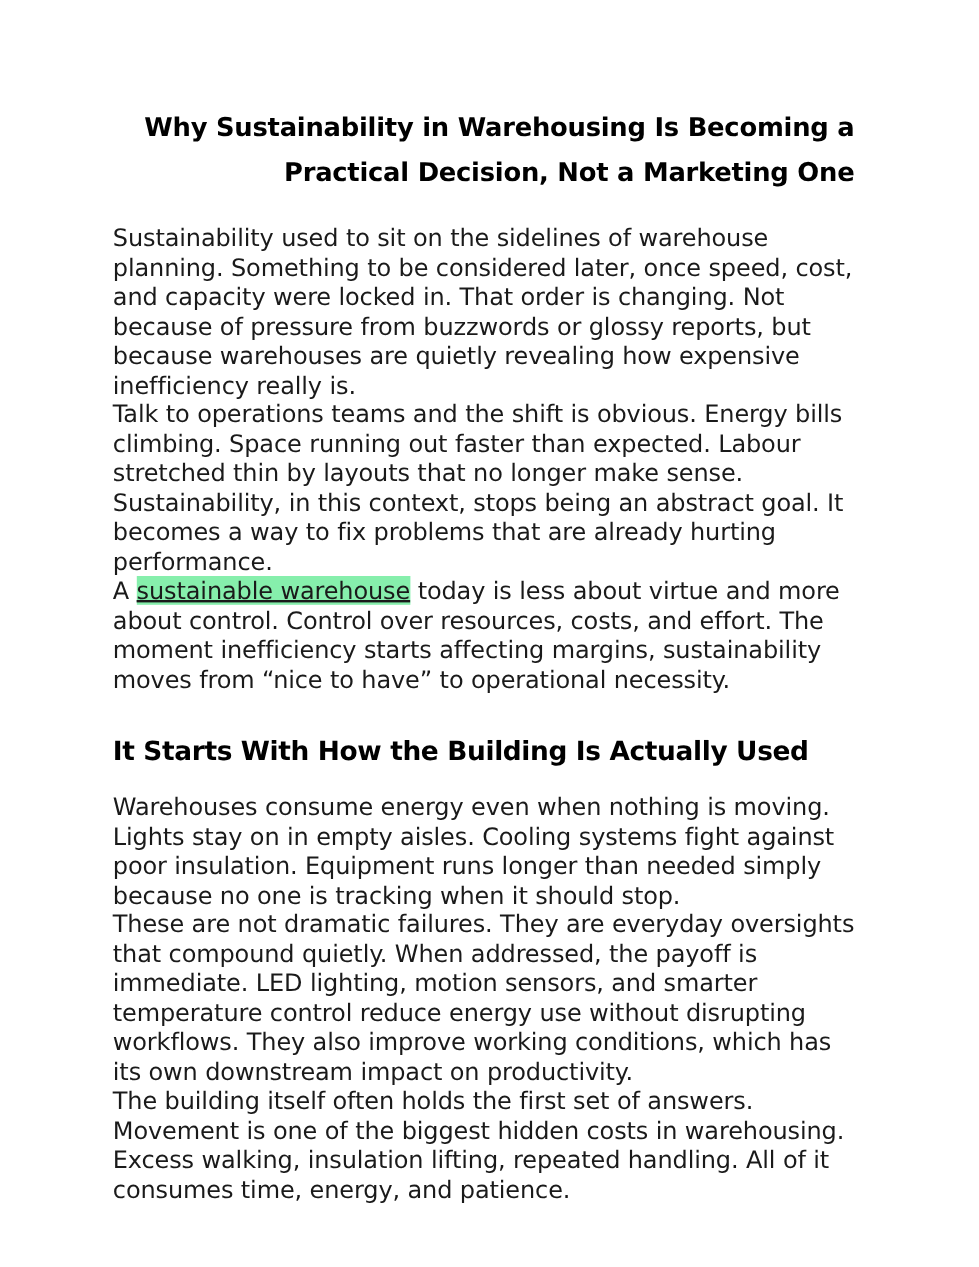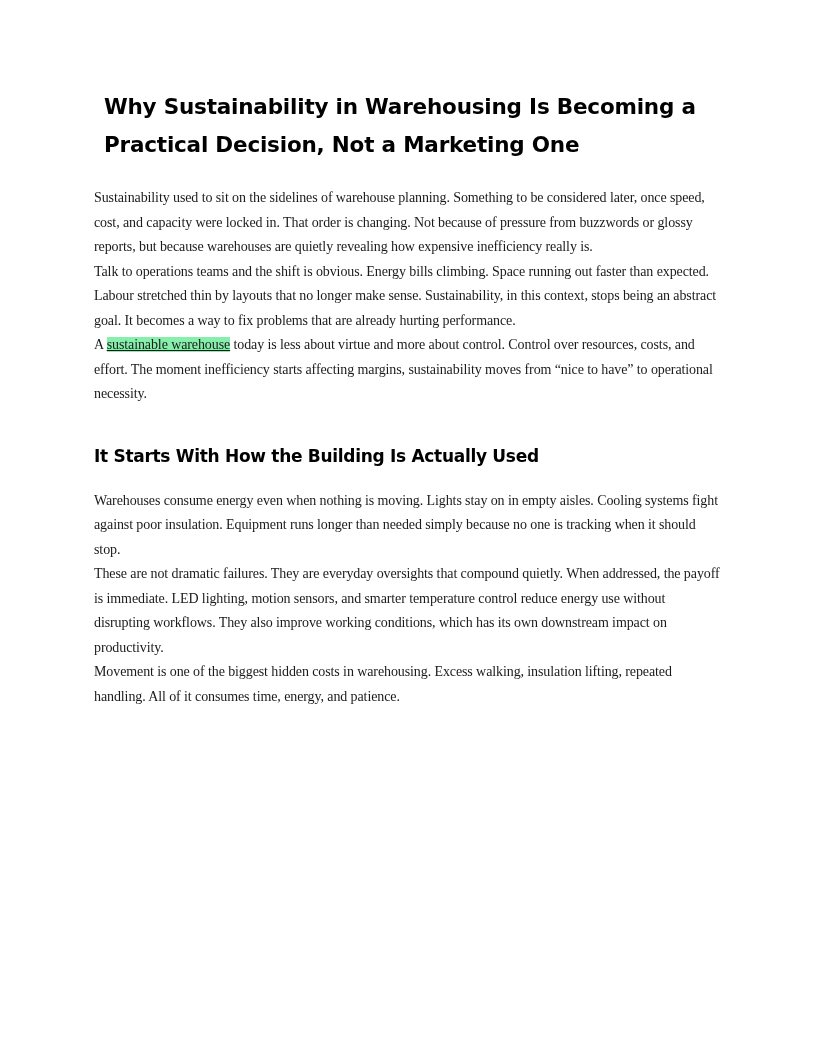--- a/index.html
+++ b/index.html
@@ -26,41 +26,40 @@
   .content {
     position: absolute;
     left: 94px;
     top: 88px;
     width: 628px;
   }
   .doc-title {
     font-size: 21.5px;
     font-weight: bold;
     line-height: 38px;
-    text-align: left;
+    text-align: right;
     letter-spacing: -0.2px;
     color: #000000;
     margin: 0 0 0 0;
     padding: 0 10px;
   }
   .doc-title .line2 {
     display: block;
   }
   p.para {
-    font-size: 14px;
+    font-size: 20px;
     line-height: 24.5px;
     color: #1a1a1a;
     margin: 0;
     letter-spacing: -0.1px;
-    font-family: Liberation Serif, serif;
   }
   .spacer-after-title { height: 22px; }
   .para + .para { }
   h2.heading {
-    font-size: 17px;
+    font-size: 22px;
     font-weight: bold;
     color: #000000;
     letter-spacing: -0.3px;
     line-height: 26px;
     margin: 36px 0 20px 0;
   }
   .hl {
     background: #86efac;
     text-decoration: underline;
     color: #1a1a1a;
@@ -84,18 +83,19 @@
     <p class="para">Talk to operations teams and the shift is obvious. Energy bills climbing. Space running out faster than expected. Labour stretched thin by layouts that no longer make sense. Sustainability, in this context, stops being an abstract goal. It becomes a way to fix problems that are already hurting performance.</p>
 
     <p class="para"><span>A </span><a class="hl" href="#">sustainable warehouse</a><span> today is less about virtue and more about control. Control over resources, costs, and effort. The moment inefficiency starts affecting margins, sustainability moves from “nice to have” to operational necessity.</span></p>
 
     <h2 class="heading">It Starts With How the Building Is Actually Used</h2>
 
     <p class="para">Warehouses consume energy even when nothing is moving. Lights stay on in empty aisles. Cooling systems fight against poor insulation. Equipment runs longer than needed simply because no one is tracking when it should stop.</p>
 
     <p class="para">These are not dramatic failures. They are everyday oversights that compound quietly. When addressed, the payoff is immediate. LED lighting, motion sensors, and smarter temperature control reduce energy use without disrupting workflows. They also improve working conditions, which has its own downstream impact on productivity.</p>
 
+    <p class="para">The building itself often holds the first set of answers.</p>
 
 
     <p class="para">Movement is one of the biggest hidden costs in warehousing. Excess walking, insulation lifting, repeated handling. All of it consumes time, energy, and patience.</p>
 
   </div>
 </div>
 
 </body></html>

